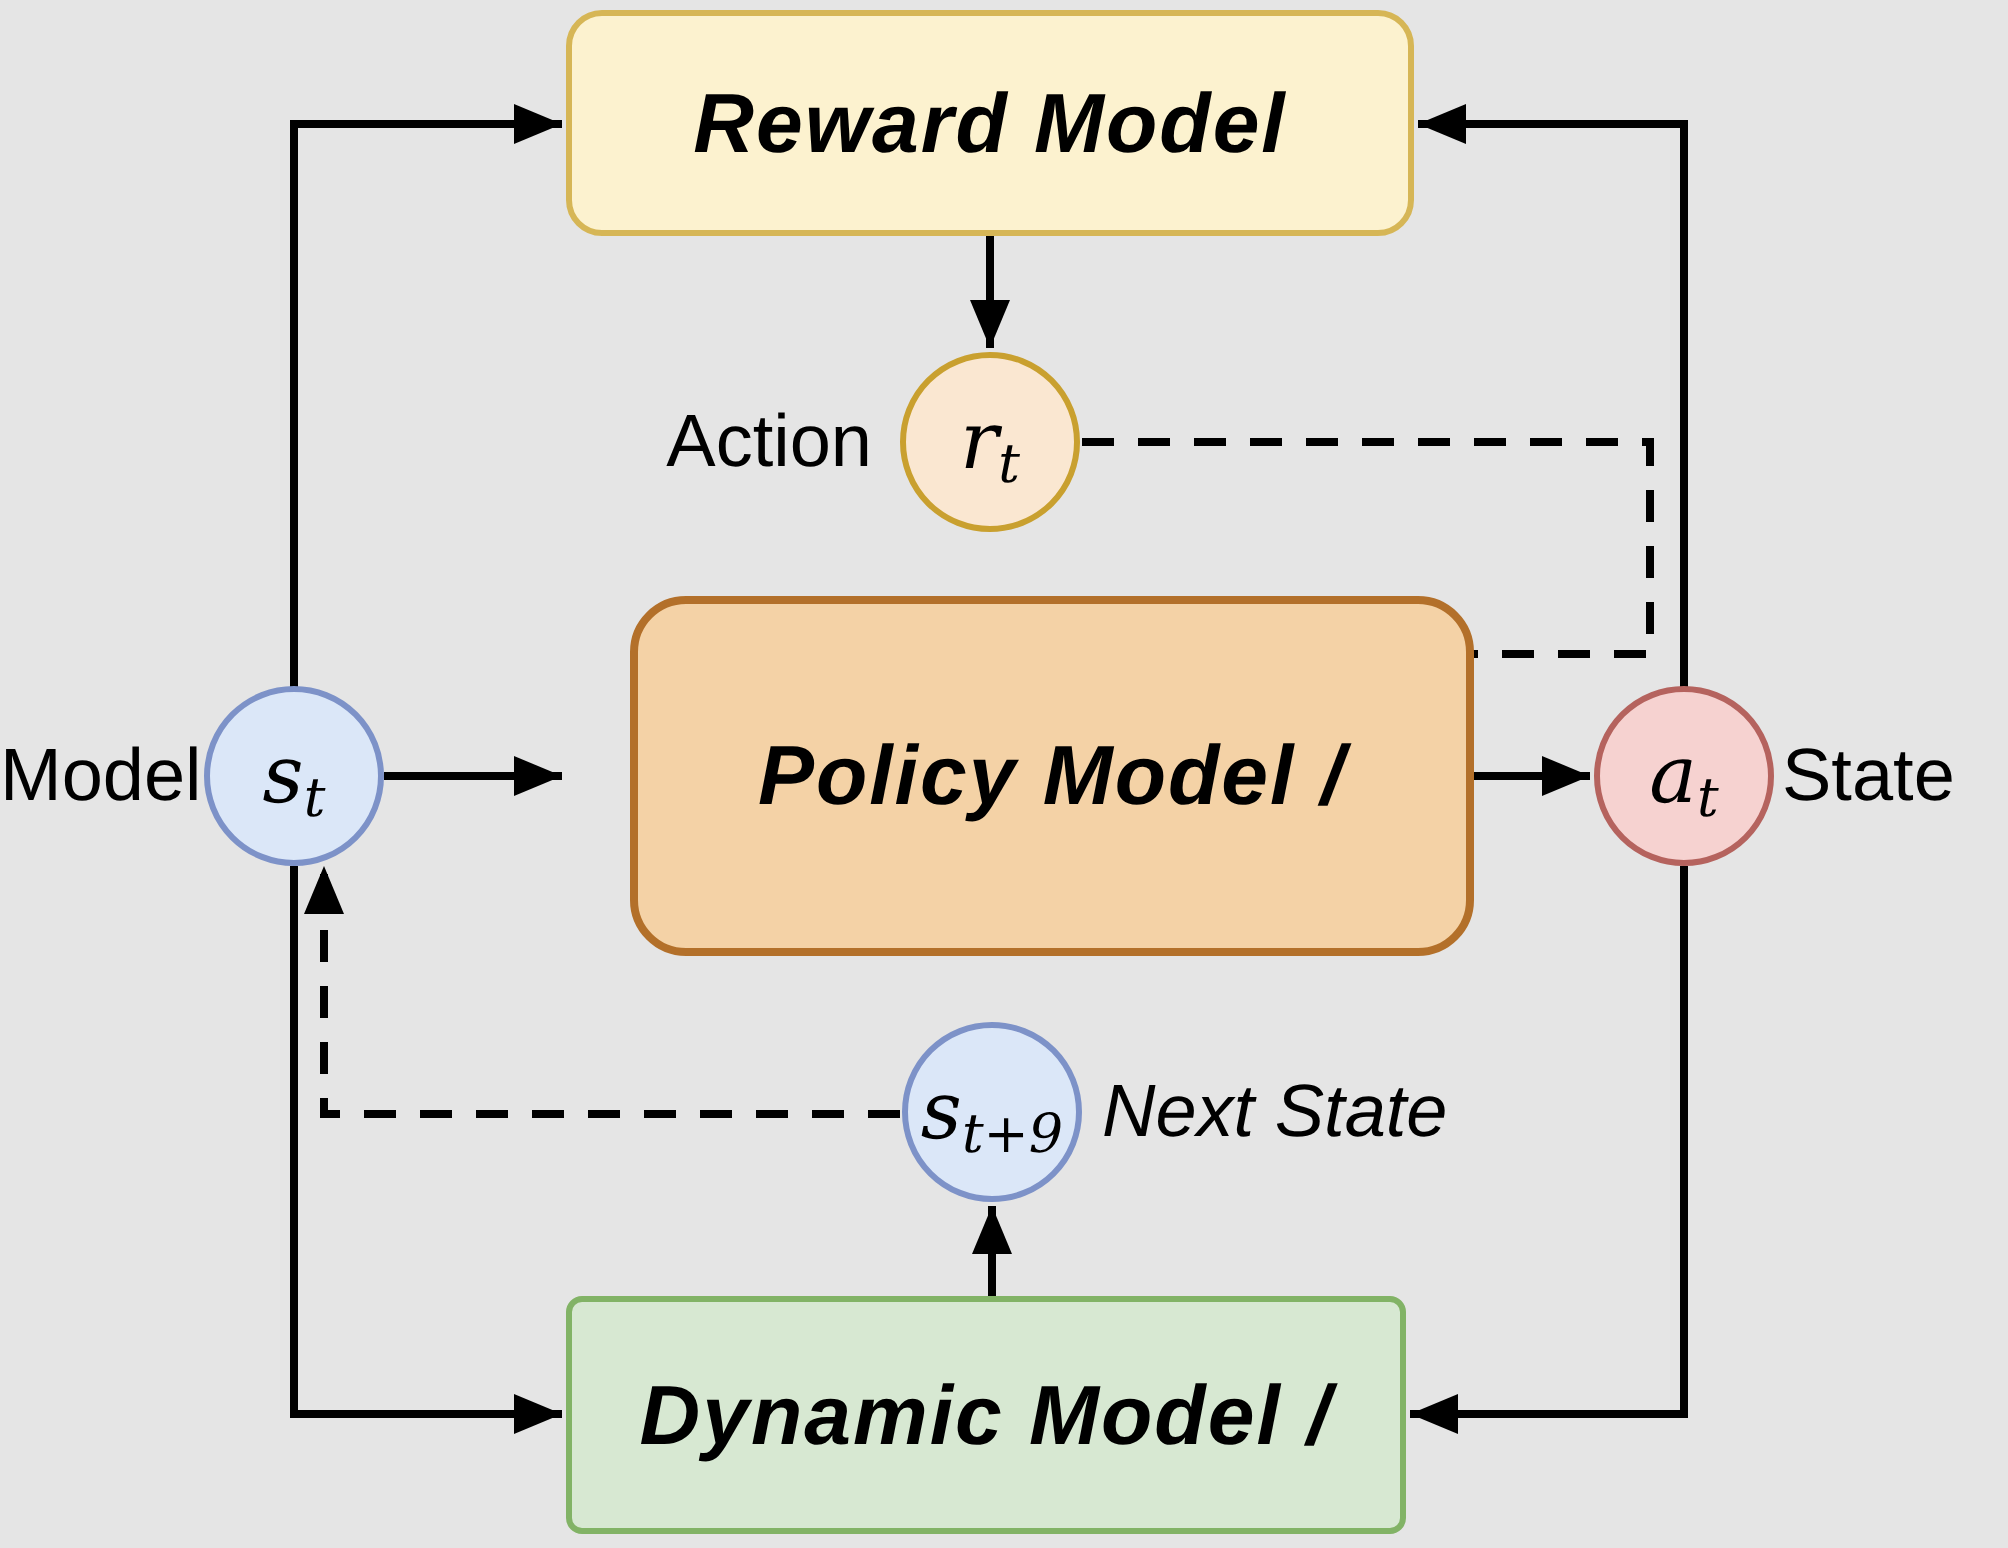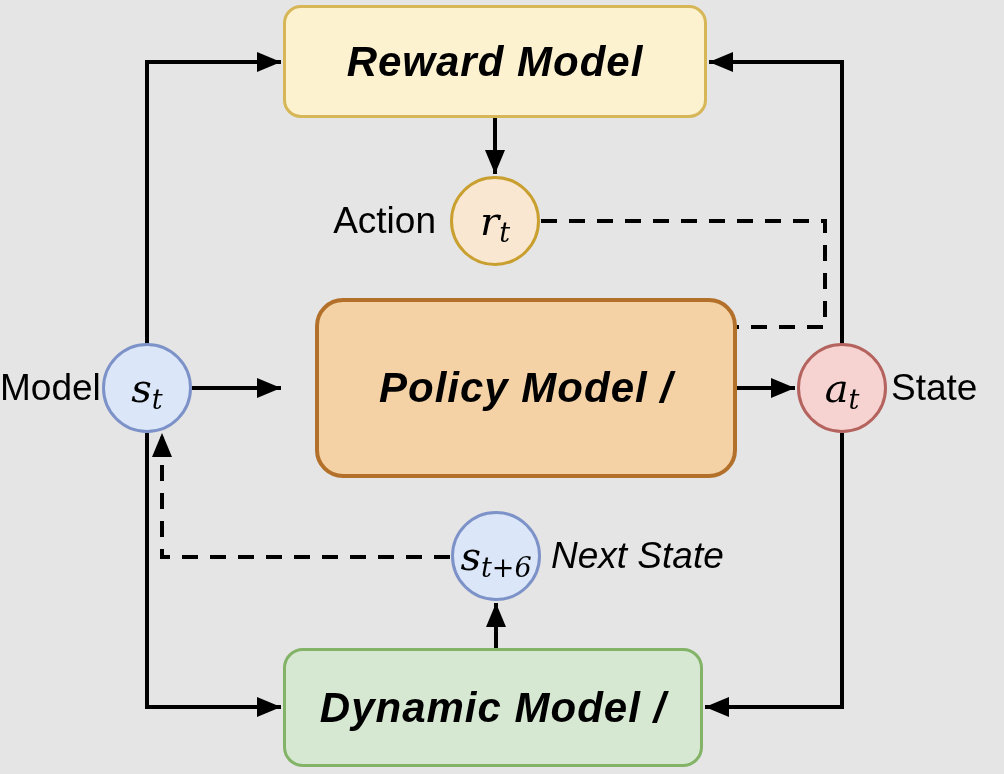--- a/index.html
+++ b/index.html
@@ -55,21 +55,21 @@
   #box-policy-model {
     left: 283px; top: 298px;
     width: 422px; height: 180px;
     border-radius: 28px;
     border-width: 4px;
     margin-left: 32px;
   }
   #box-dynamic-model {
     left: 283px; top: 648px;
     width: 420px; height: 119px;
-    border-radius: 20px;
+    border-radius: 8px;
   }
   .circle {
     position: absolute;
     box-sizing: border-box;
     width: 90px; height: 90px;
     border: 3px solid #999999;
     border-radius: 50%;
     display: flex;
     align-items: center;
     justify-content: center;
@@ -150,21 +150,21 @@
       <span class="sub">t</span>
   </div>
 
   <div class="circle" id="node-reward" style="background-color: rgb(250, 231, 209); border-color: rgb(201, 160, 47);">
     <span class="sym">r</span>
       <span class="sub">t</span>
   </div>
 
   <div class="circle" id="node-next-state" style="background-color: rgb(219, 231, 248); border-color: rgb(125, 146, 200);">
     <span class="sym">s</span>
-      <span class="sub">t+6</span>
+      <span class="sub">t+9</span>
   </div>
 
   <div class="side-label" id="label-state">Model</div>
   <div class="side-label" id="label-action">State</div>
   <div class="side-label" id="label-reward">Action</div>
   <div class="side-label" id="label-next-state">Next State</div>
 
 </div>
 
 </body></html>

